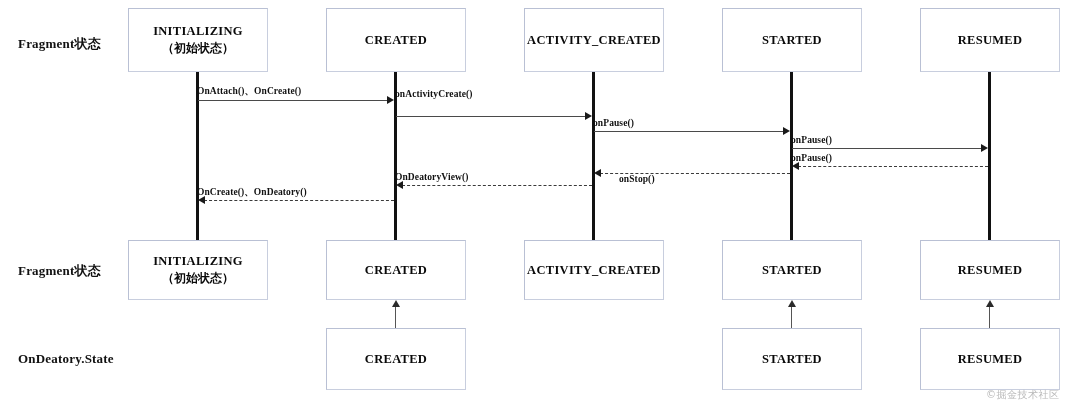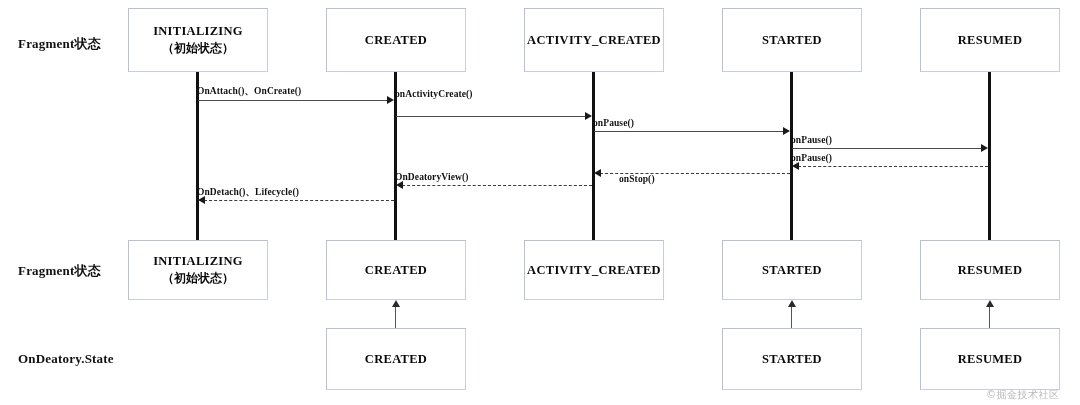--- a/index.html
+++ b/index.html
@@ -194,21 +194,21 @@
   <div class="msg-line dashed" style="left:600px; top:173px; width:190px;"></div>
   <div class="arrowhead left" style="left:594px; top:169px;"></div>
 
   <div class="msg-label" style="left:395px; top:171px; width:198px;">
     <div>OnDeatoryView()</div>
   </div>
   <div class="msg-line dashed" style="left:402px; top:185px; width:190px;"></div>
   <div class="arrowhead left" style="left:396px; top:181px;"></div>
 
   <div class="msg-label" style="left:197px; top:186px; width:198px;">
-    <div>OnDetach()、Lifecycle()</div>
+    <div>OnCreate()、OnDeatory()</div>
   </div>
   <div class="msg-line dashed" style="left:204px; top:200px; width:190px;"></div>
   <div class="arrowhead left" style="left:198px; top:196px;"></div>
 
   <div class="state-box" style="left:128px; top:240px; width:140px; height:60px;">
     <span>INITIALIZING</span>
     <span class="sub">（初始状态）</span>
   </div>
 
   <div class="state-box" style="left:326px; top:240px; width:140px; height:60px;">

